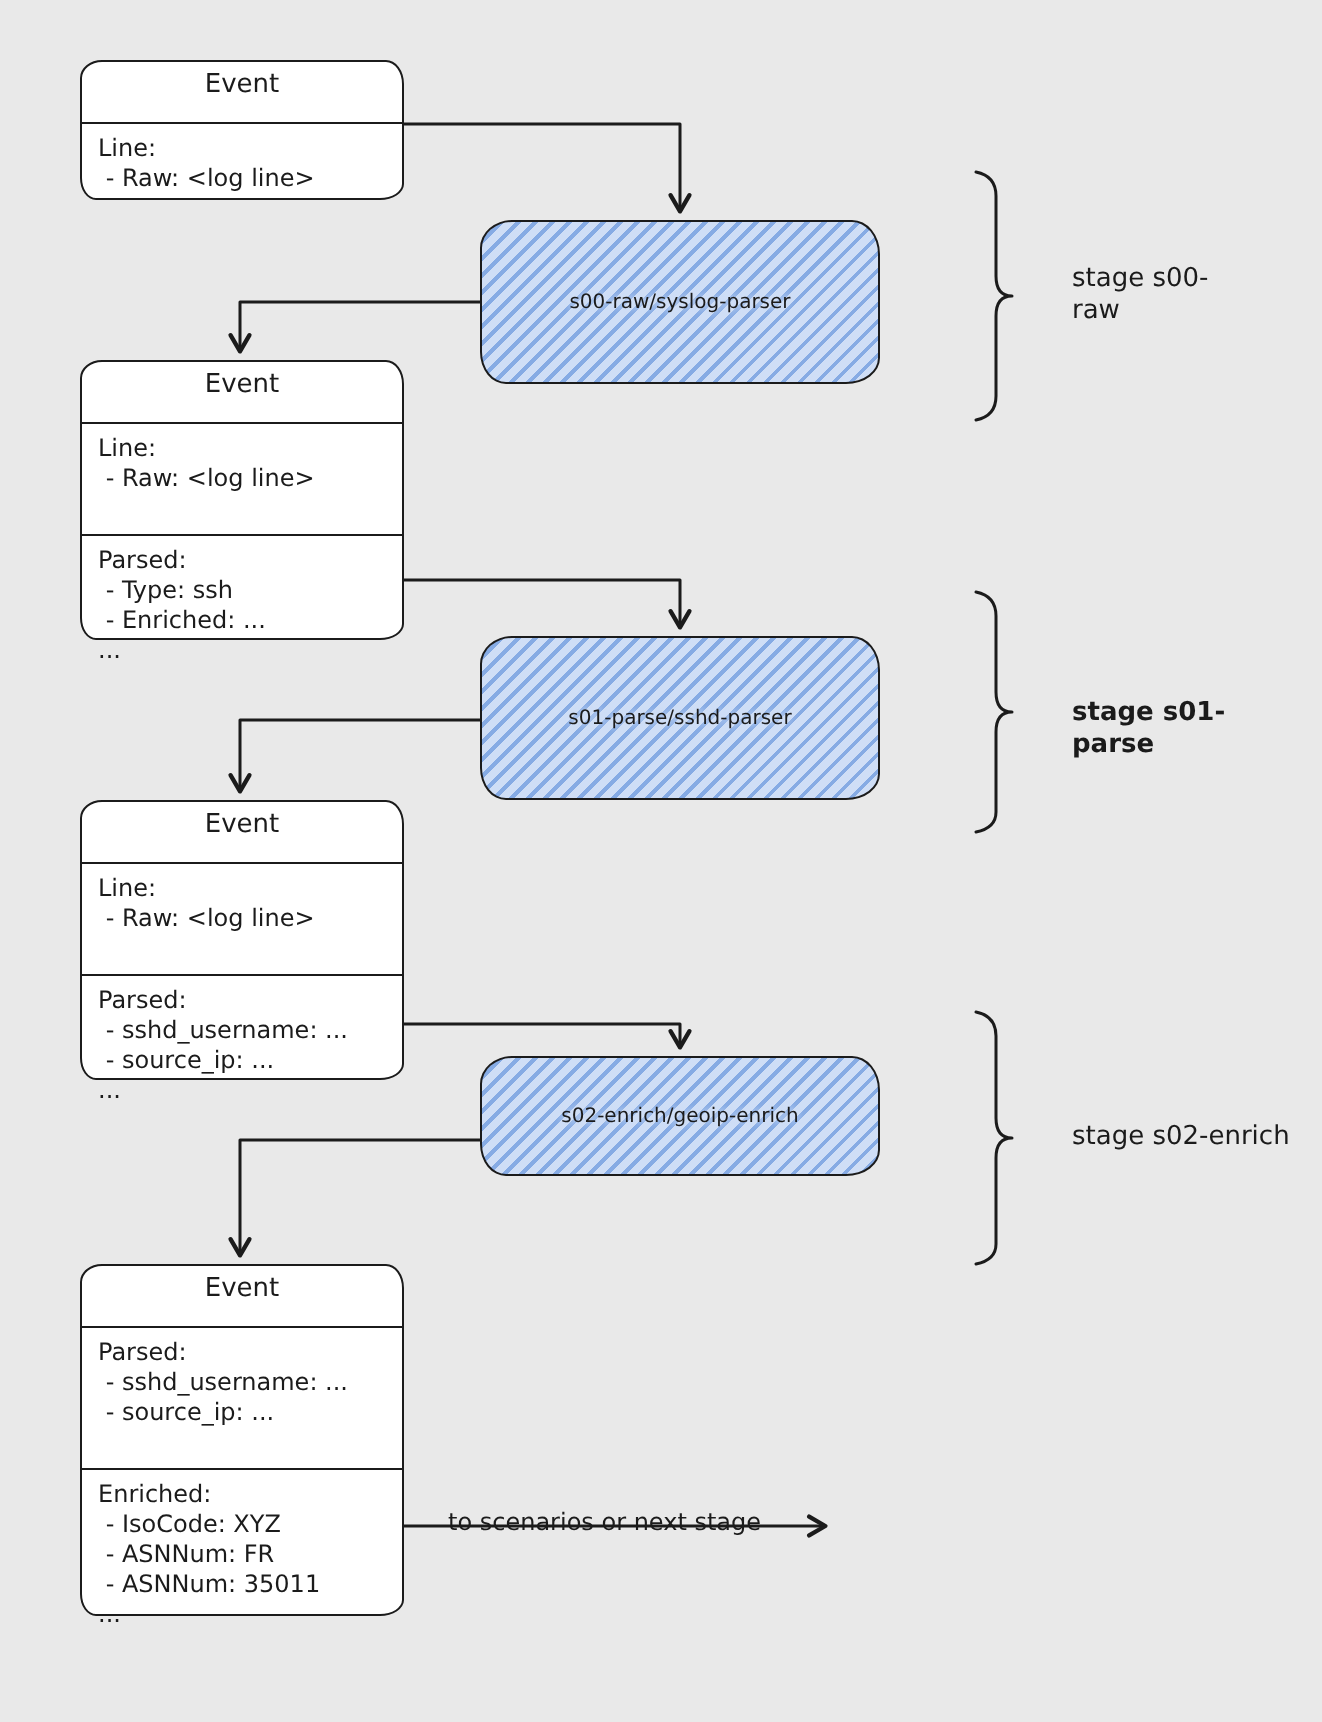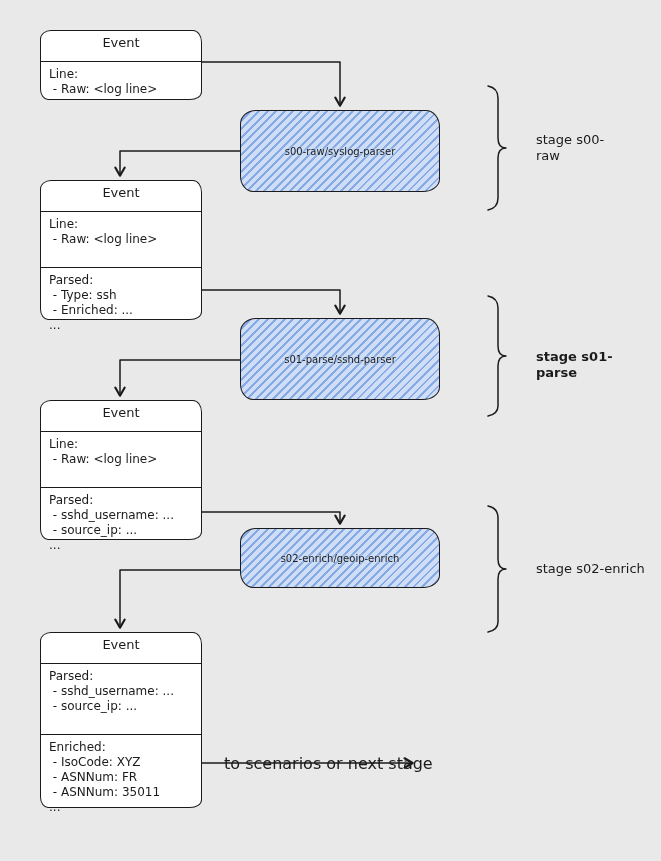--- a/index.html
+++ b/index.html
@@ -79,21 +79,21 @@
     font-size:13px;
     line-height:16px;
   }
   .s0{left:536px;top:132px;width:78px;}
   .s1{left:536px;top:349px;width:110px;font-weight:bold;}
   .s2{left:536px;top:561px;width:115px;}
   
   .output-label{
     position:absolute;
     left:224px;top:754px;
-    font-size:16px;
+    font-size:12px;
   }
 </style>
 </head>
 <body>
 
 <div class="canvas">
 
   <svg class="overlay" width="661" height="861" viewBox="0 0 661 861">
     <defs>
       <marker id="arrow" viewBox="0 0 10 10" refX="7" refY="5" markerWidth="9" markerHeight="9" orient="auto">

